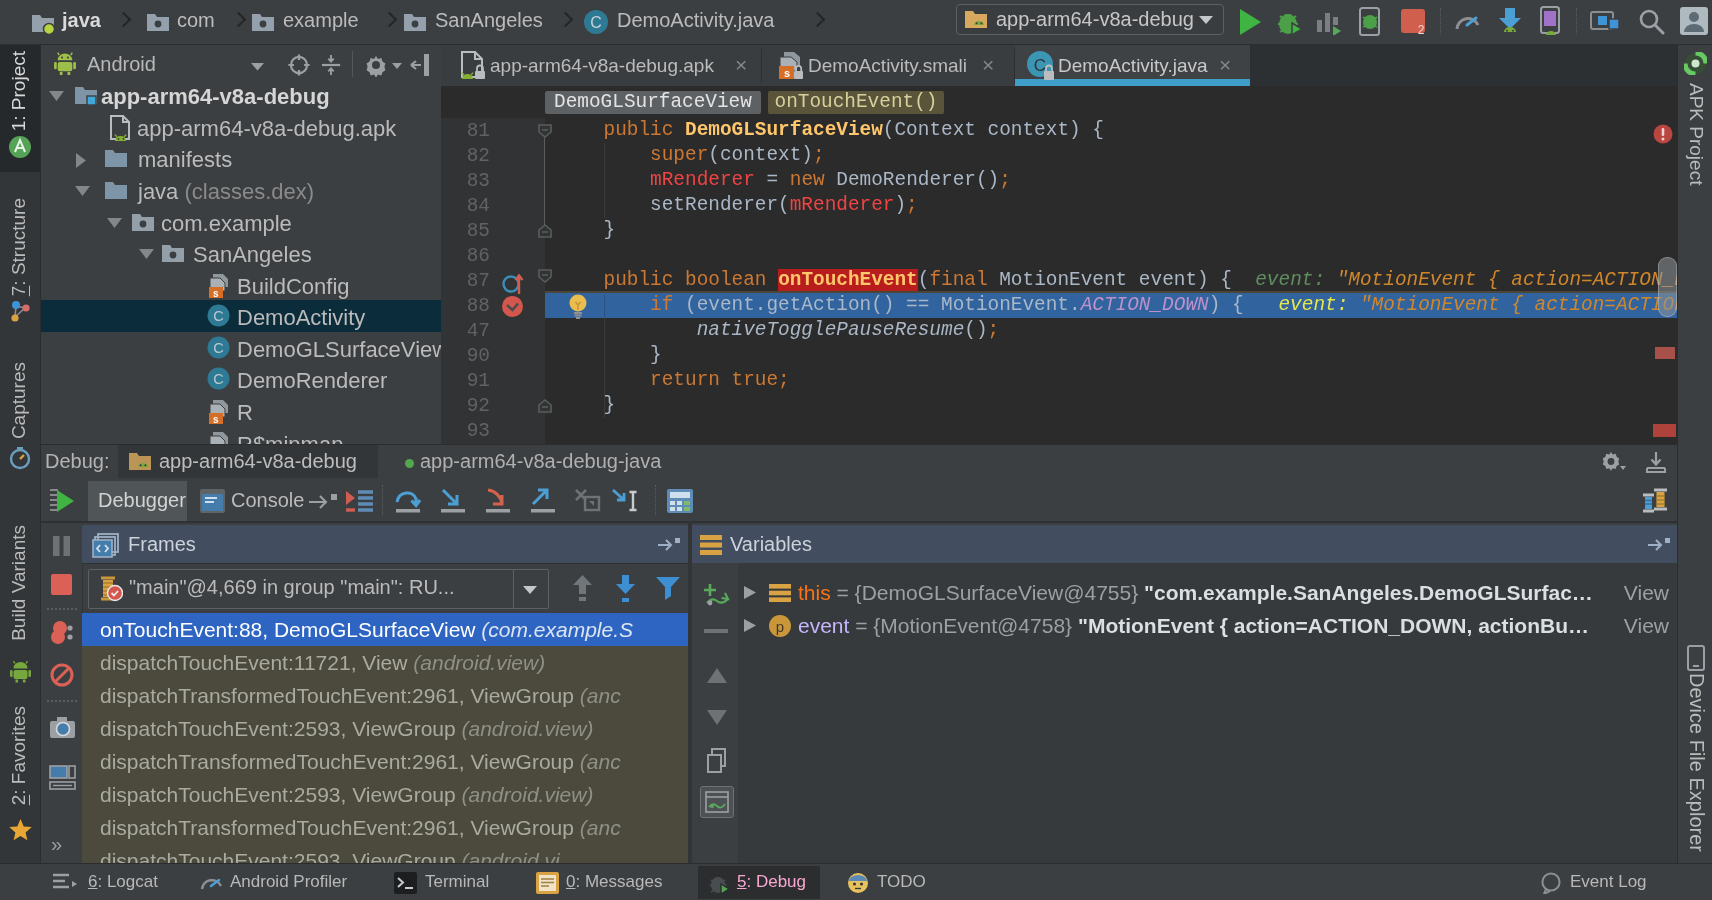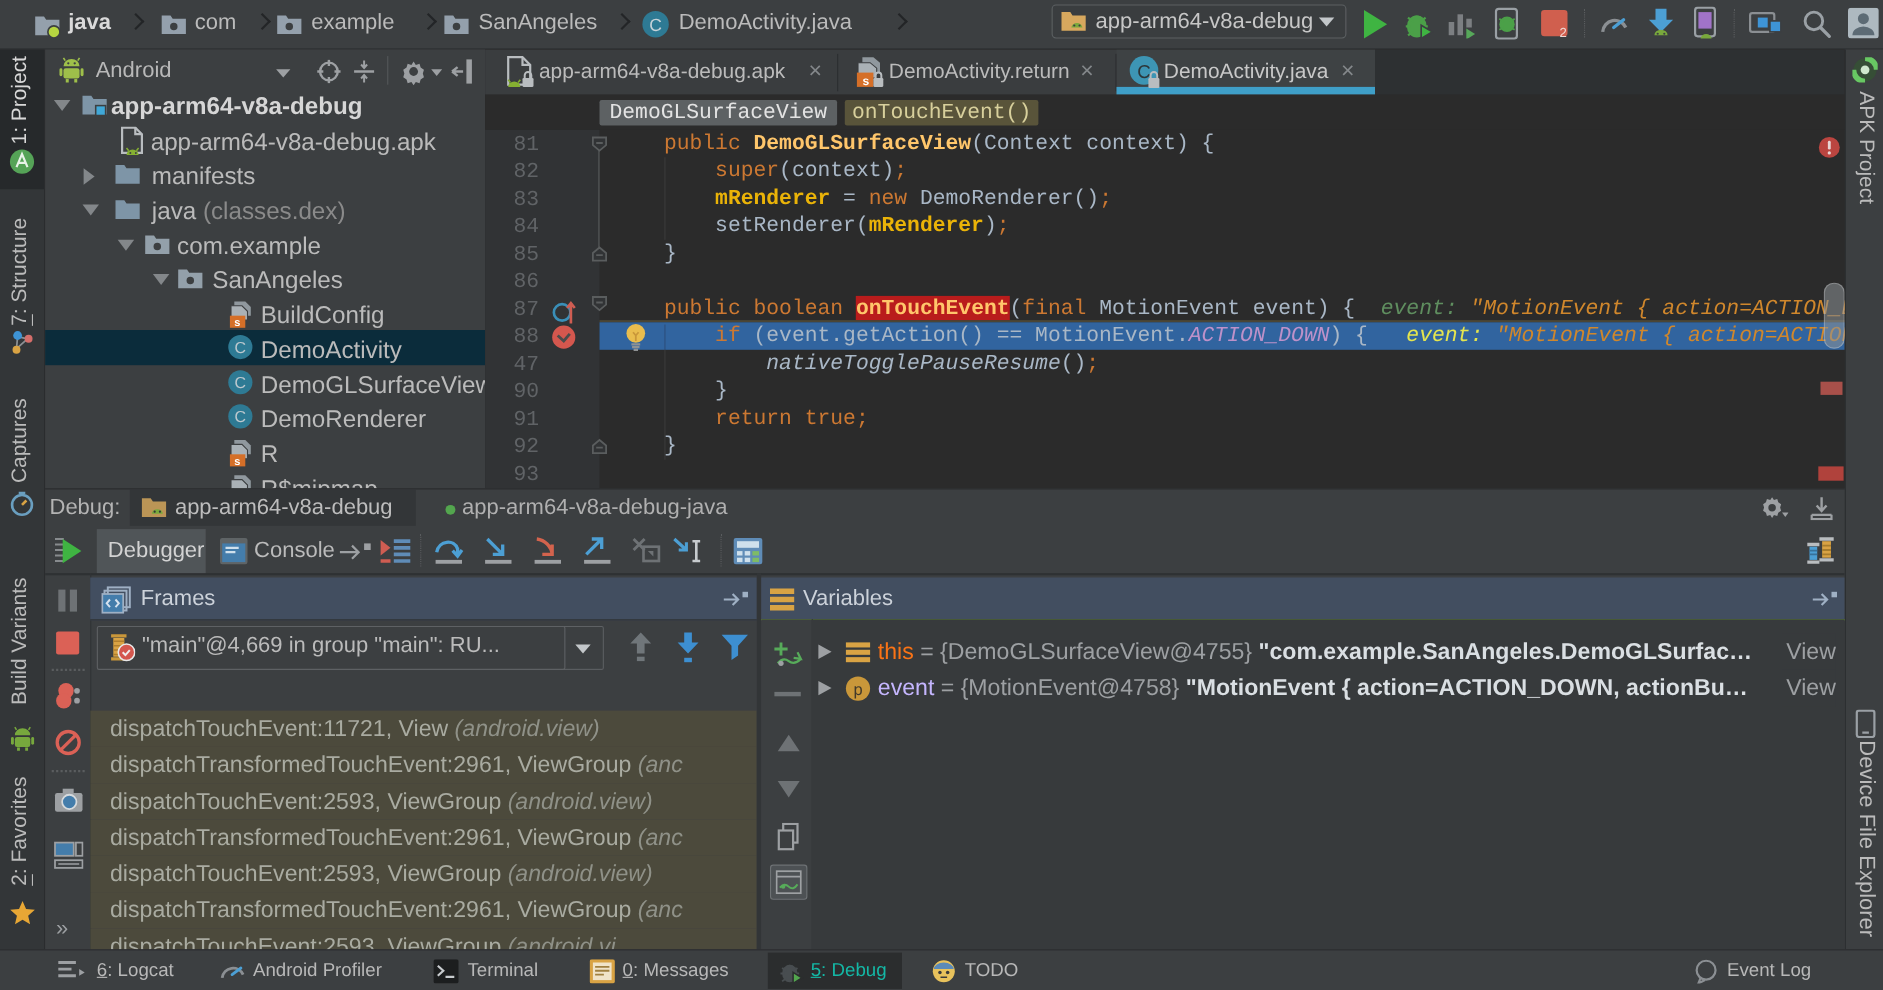--- a/index.html
+++ b/index.html
@@ -349,21 +349,21 @@
   <div class="abs" style="left:294px;top:8px;font-size:21px;color:#84888b;">×</div>
 
   <svg class="abs" style="left:336px;top:6px;" width="28" height="30" viewBox="0 0 28 30">
     <path d="M7 1 h10 l6 5 v9 h-16 z" fill="#90989e"></path>
     <path d="M3 6 h11 l6 5 v9 h-17 z" fill="#aab1b6" stroke="#3a3d3f" stroke-width="1"></path>
     <rect x="2" y="15" width="15" height="13" fill="#d56f28"></rect>
     <text x="7" y="26" font-size="11" font-weight="bold" fill="#fff" font-family="Liberation Sans">s</text>
     <rect x="17" y="20" width="9" height="8" rx="1" fill="#b9bdc0"></rect>
       <path d="M19 20 v-2.5 a2.6 2.6 0 0 1 5.2 0 v2.5" fill="none" stroke="#b9bdc0" stroke-width="1.8"></path>
   </svg>
-  <div class="abs" style="left:367px;top:10px;font-size:19px;color:#bbbbbb;">DemoActivity.return</div>
+  <div class="abs" style="left:367px;top:10px;font-size:19px;color:#bbbbbb;">DemoActivity.smali</div>
   <div class="abs" style="left:541px;top:8px;font-size:21px;color:#84888b;">×</div>
 
   <svg class="abs" style="left:585px;top:5px;" width="31" height="31" viewBox="0 0 31 31">
     <circle cx="14" cy="14" r="13" fill="#3d95b4"></circle>
     <text x="14" y="20.5" font-size="17" fill="#2c3538" text-anchor="middle" font-family="Liberation Sans">C</text>
     <rect x="18" y="21" width="10" height="9" rx="1" fill="#b9bdc0"></rect>
       <path d="M20 21 v-2.5 a3 3 0 0 1 6 0 v2.5" fill="none" stroke="#b9bdc0" stroke-width="1.8"></path>
   </svg>
   <div class="abs" style="left:617px;top:10px;font-size:19px;color:#c8c8c8;">DemoActivity.java</div>
   <div class="abs" style="left:778px;top:8px;font-size:21px;color:#84888b;">×</div>
@@ -448,21 +448,21 @@
     <circle cx="10" cy="10" r="9.5" fill="#bb4540"></circle>
     <rect x="8.7" y="4" width="2.6" height="8" rx="1.3" fill="#e8d5d4"></rect>
       <circle cx="10" cy="15" r="1.5" fill="#e8d5d4"></circle>
   </svg>
 
   <div class="abs" style="left:1217px;top:212px;width:17px;height:58px;background:rgba(142,147,151,.55);border:1px solid rgba(255,255,255,.25);border-radius:9px;"></div>
   <div class="abs" style="left:1214px;top:302px;width:20px;height:12px;background:#a8504a;"></div>
   <div class="abs" style="left:1212px;top:379px;width:23px;height:13px;background:#b0423c;"></div>
 </div>
 <style>
-  #code .k{color:#cc7832;} #code .m{color:#ffc66b;font-weight:bold;} #code .f{color:#eab308;font-weight:bold;} #code .it{font-style:italic;}
+  #code .k{color:#cc7832;} #code .m{color:#ffc66b;font-weight:bold;} #code .f{color:#ef4444;} #code .it{font-style:italic;}
   #code .hl{background:#b91c1c;} #code .h87{color:#5f8e5f;font-style:italic;} #code .h88{color:#e5e54e;font-style:italic;}
   #code .v{color:#d0872c;font-style:italic;}
   .lnum{position:absolute;width:49px;text-align:right;font-size:19.4px;color:#606366;font-family:"Liberation Mono",monospace;}
 </style>
 
 <div class="abs" id="debug" style="left:41px;top:444px;width:1636px;height:419px;background:#3c3f41;border-top:1px solid #2a2c2e;overflow:hidden;">
 
   <div class="abs" style="left:4px;top:5px;font-size:20px;color:#b4b4b4;">Debug:</div>
   <div class="abs" style="left:77px;top:0;width:260px;height:33px;background:#333638;"></div>
   <svg class="abs" style="left:87px;top:6px;" width="24" height="22" viewBox="0 0 24 22">
@@ -621,20 +621,21 @@
       <rect x="9" y="24" width="7" height="4" fill="#70767a"></rect>
   </svg>
   <svg class="abs" style="left:572px;top:128px;" width="25" height="30" viewBox="0 0 25 30">
     <path d="M12.5 21 L3 11 h6 V2 h7 v9 h6 z" fill="#3d8fd1"></path>
       <rect x="9" y="25" width="7" height="4" fill="#3d8fd1"></rect>
   </svg>
   <svg class="abs" style="left:614px;top:130px;" width="26" height="26" viewBox="0 0 26 26">
     <path d="M1 2 h24 l-9 10 v9 l-6 4 v-13 z" fill="#3d8fd1"></path>
   </svg>
   <div id="frames" class="abs" style="left:41px;top:168px;width:606px;height:251px;overflow:hidden;">
+      <div class="frow" style="top:0px;background:#2f65c2;color:#ffffff;"><span style="padding-left:18px;">onTouchEvent:88, DemoGLSurfaceView </span><span class="loc" style="color:#dce6f2;">(com.example.S</span></div>
       <div class="frow" style="top:33px;background:#4c4a3c;color:#a9aba1;"><span style="padding-left:18px;">dispatchTouchEvent:11721, View </span><span class="loc" style="color:#8f9188;">(android.view)</span></div>
       <div class="frow" style="top:66px;background:#4c4a3c;color:#a9aba1;"><span style="padding-left:18px;">dispatchTransformedTouchEvent:2961, ViewGroup </span><span class="loc" style="color:#8f9188;">(anc</span></div>
       <div class="frow" style="top:99px;background:#4c4a3c;color:#a9aba1;"><span style="padding-left:18px;">dispatchTouchEvent:2593, ViewGroup </span><span class="loc" style="color:#8f9188;">(android.view)</span></div>
       <div class="frow" style="top:132px;background:#4c4a3c;color:#a9aba1;"><span style="padding-left:18px;">dispatchTransformedTouchEvent:2961, ViewGroup </span><span class="loc" style="color:#8f9188;">(anc</span></div>
       <div class="frow" style="top:165px;background:#4c4a3c;color:#a9aba1;"><span style="padding-left:18px;">dispatchTouchEvent:2593, ViewGroup </span><span class="loc" style="color:#8f9188;">(android.view)</span></div>
       <div class="frow" style="top:198px;background:#4c4a3c;color:#a9aba1;"><span style="padding-left:18px;">dispatchTransformedTouchEvent:2961, ViewGroup </span><span class="loc" style="color:#8f9188;">(anc</span></div>
       <div class="frow" style="top:231px;background:#4c4a3c;color:#a9aba1;"><span style="padding-left:18px;">dispatchTouchEvent:2593, ViewGroup </span><span class="loc" style="color:#8f9188;">(android.vi</span></div>
     </div>
 
   <div class="abs" style="left:647px;top:76px;width:4px;height:343px;background:#323537;"></div>
@@ -730,21 +731,21 @@
     <path d="M5 7 h13 M5 10.5 h13 M5 14 h8" stroke="#a08040" stroke-width="1.6"></path>
   </svg>
   <div class="abs" style="left:566px;top:8px;"><span style="text-decoration:underline;">0</span>: Messages</div>
   <div class="abs" style="left:698px;top:2px;width:122px;height:33px;background:#2b2d2e;"></div>
   <svg class="abs" style="left:707px;top:7px;" width="24" height="24" viewBox="0 0 24 24">
     <ellipse cx="11" cy="14" rx="7" ry="8" fill="#484d50"></ellipse>
     <path d="M11 6 a4 3.4 0 0 1 4 2.6 l-8 0 a4 3.4 0 0 1 4 -2.6z" fill="#484d50"></path>
     <path d="M4 9 l4 3 M18 9 l-4 3 M2.5 14 h3.5 M19.5 14 h-3.5 M4 21 l4 -2.6 M18 21 l-4 -2.6" stroke="#484d50" stroke-width="1.6"></path>
     <path d="M14 13 l8 5 -8 5 z" fill="#53a64e" stroke="#2b2d2e" stroke-width="1.4"></path>
   </svg>
-  <div class="abs" style="left:737px;top:8px;color:#14b8a6;"><span style="text-decoration:underline;">5</span>: Debug</div>
+  <div class="abs" style="left:737px;top:8px;color:#f9a8d4;"><span style="text-decoration:underline;">5</span>: Debug</div>
   <svg class="abs" style="left:846px;top:7px;" width="24" height="24" viewBox="0 0 24 24">
     <circle cx="12" cy="12" r="10" fill="#e8c25c"></circle>
     <path d="M3 10 a9 6 0 0 1 18 0 z" fill="#5b8ab8"></path>
     <circle cx="8.5" cy="13" r="1.6" fill="#3a3a3a"></circle>
       <circle cx="15.5" cy="13" r="1.6" fill="#3a3a3a"></circle>
     <path d="M9 17.5 h6" stroke="#3a3a3a" stroke-width="1.4"></path>
   </svg>
   <div class="abs" style="left:877px;top:8px;">TODO</div>
   <svg class="abs" style="left:1540px;top:8px;" width="23" height="22" viewBox="0 0 23 22">
     <circle cx="11" cy="10" r="8.6" fill="none" stroke="#8b8f93" stroke-width="2"></circle>

